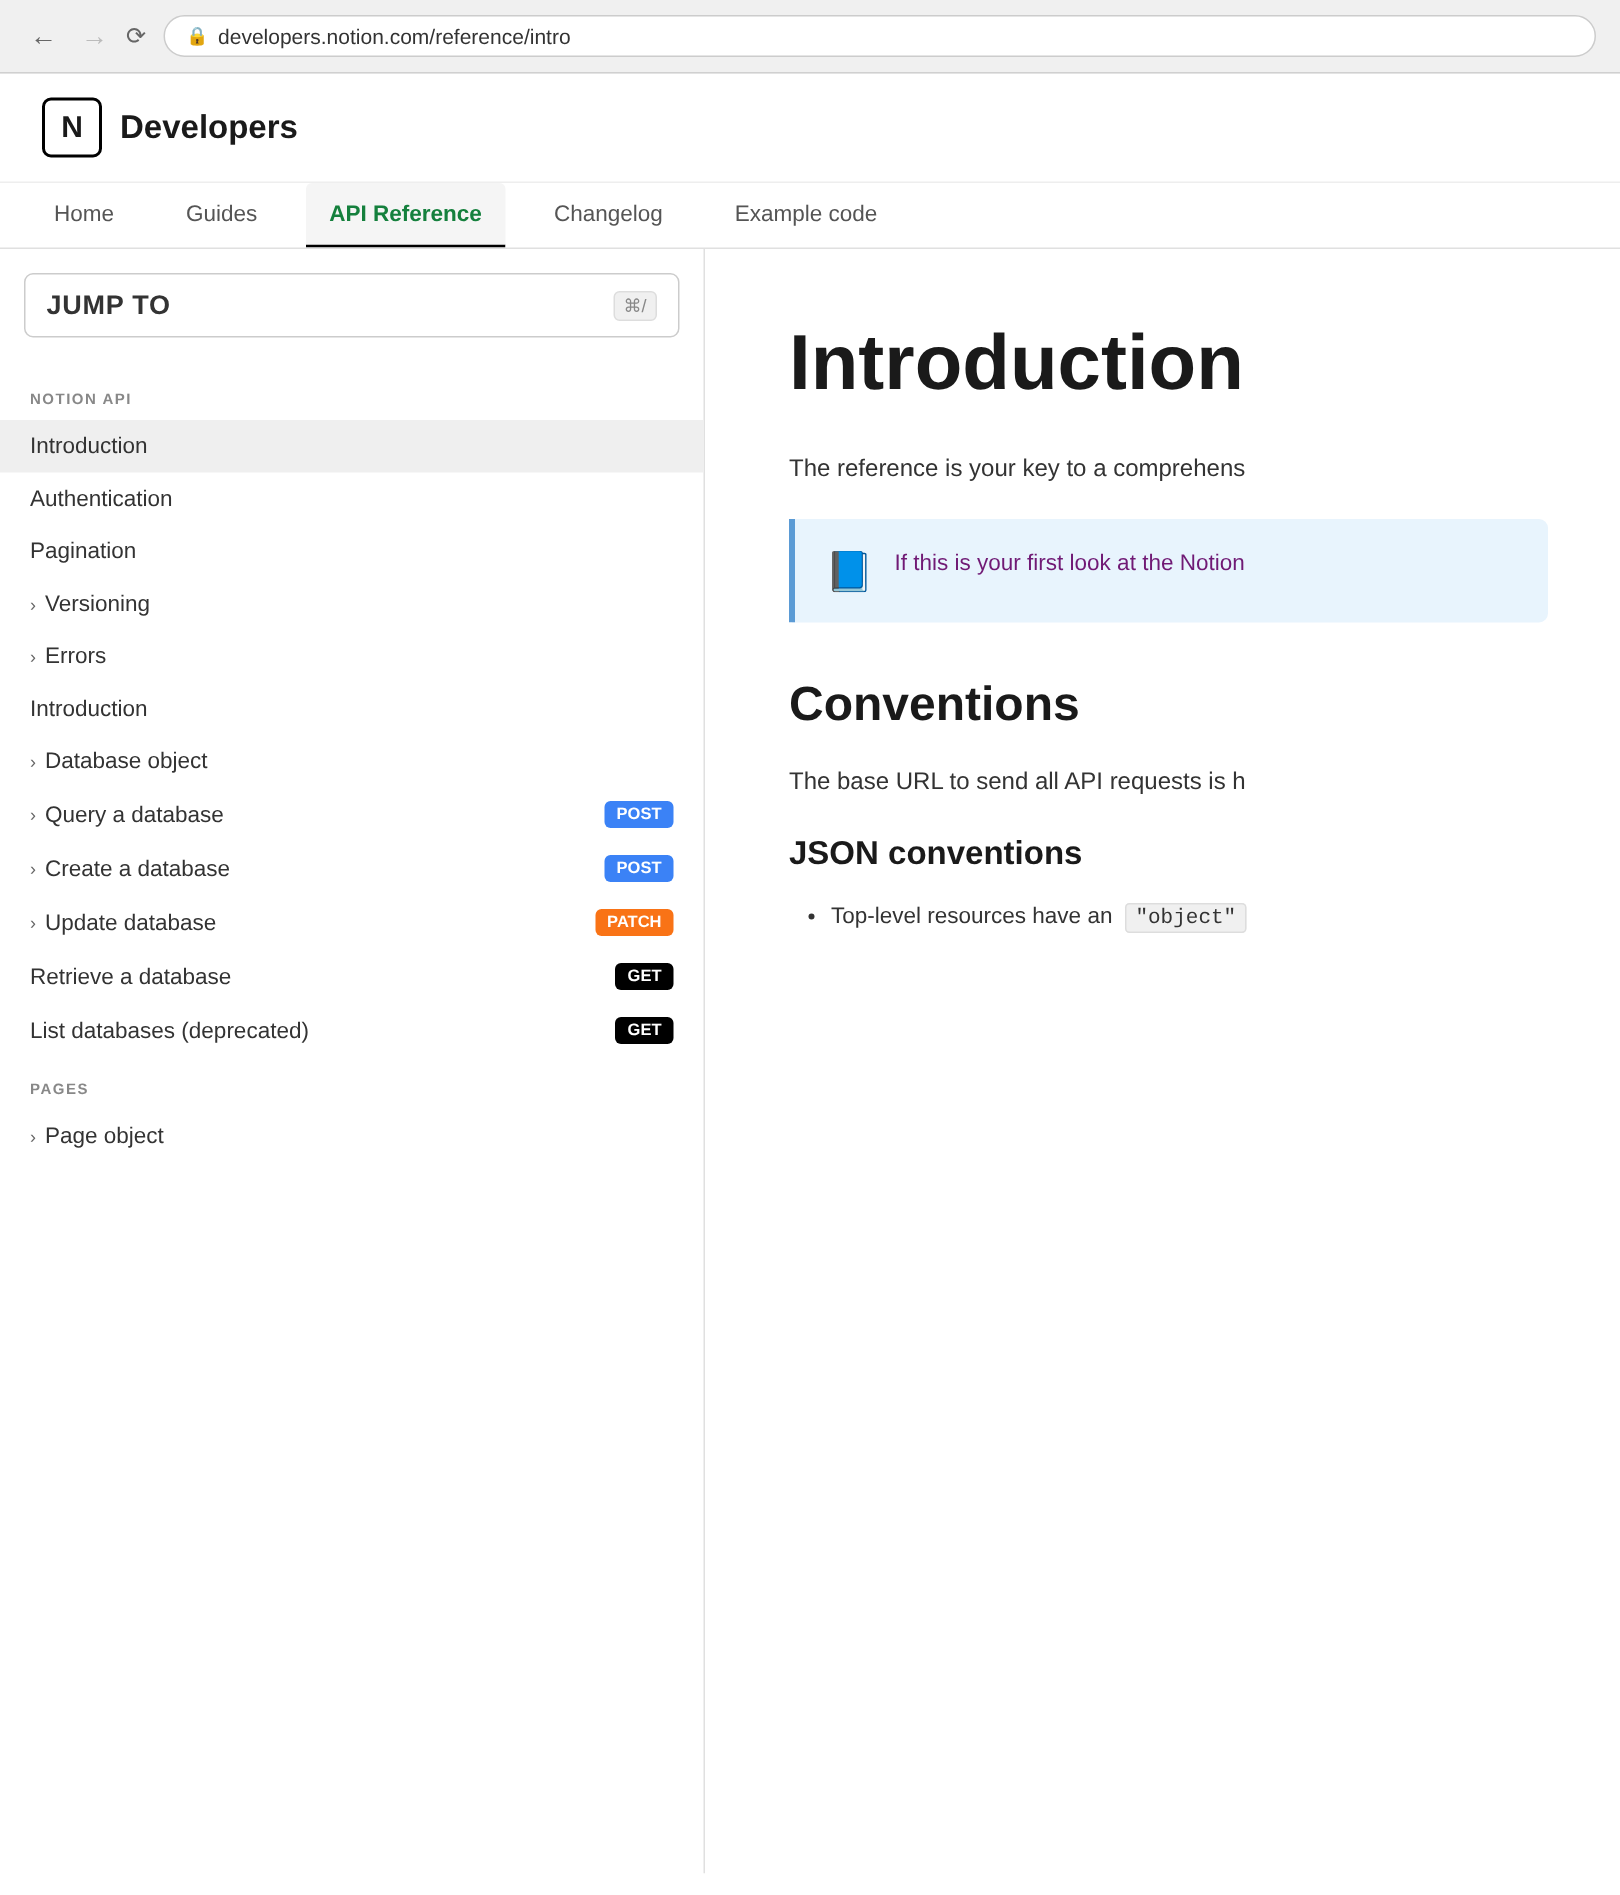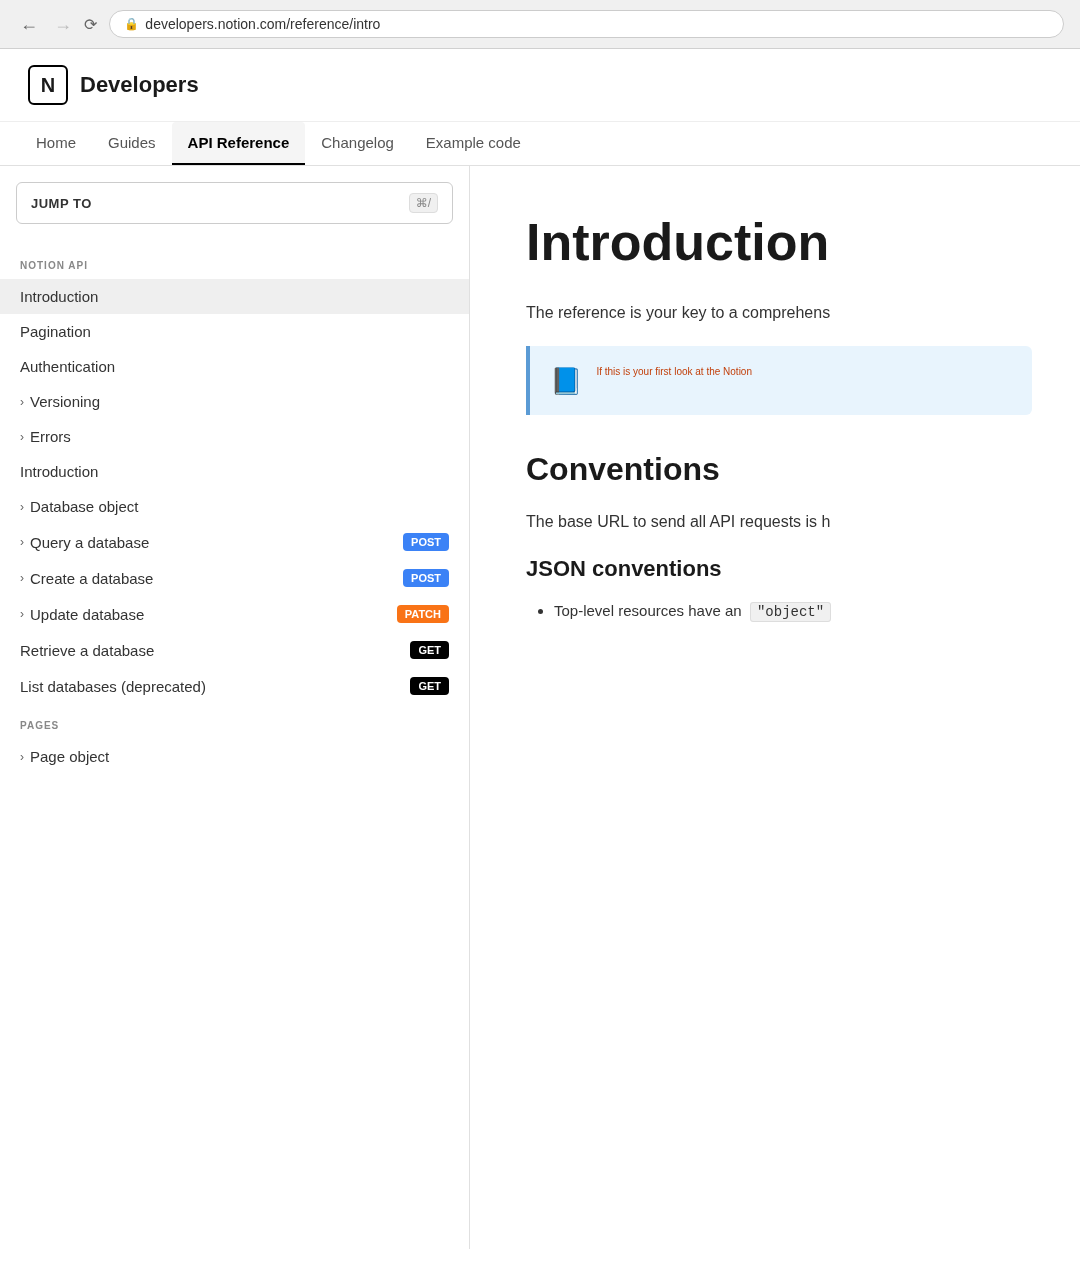--- a/index.html
+++ b/index.html
@@ -69,35 +69,35 @@
       font-size: 20px;
     }
     .site-title {
       font-size: 22px;
       font-weight: 600;
     }
 
     
     .top-nav {
       display: flex;
-      gap: 0;
+      gap: 16px;
       padding: 0 20px;
       border-bottom: 1px solid #e0e0e0;
       background: #fff;
     }
     .top-nav-item {
       padding: 12px 16px;
       font-size: 15px;
       color: #555;
       cursor: pointer;
       border-bottom: 2px solid transparent;
       text-decoration: none;
     }
     .top-nav-item.active {
-      color: #000000;
+      color: #15803d;
       font-weight: 600;
       border-bottom: 2px solid #000;
       background: #f5f5f5;
       border-radius: 4px 4px 0 0;
     }
 
     
     .main-layout {
       display: flex;
       height: calc(1263px - 180px);
@@ -116,21 +116,21 @@
       border: 1px solid #ccc;
       border-radius: 6px;
       padding: 10px 14px;
       display: flex;
       justify-content: space-between;
       align-items: center;
       cursor: pointer;
       background: #fff;
     }
     .jump-to-label {
-      font-size: 13px;
+      font-size: 18px;
       font-weight: 700;
       color: #333;
       letter-spacing: 0.5px;
     }
     .jump-to-shortcut {
       font-size: 12px;
       color: #888;
       background: #f0f0f0;
       border: 1px solid #ddd;
       border-radius: 4px;
@@ -202,22 +202,22 @@
       gap: 14px;
       margin-bottom: 36px;
       border-radius: 0 6px 6px 0;
     }
     .callout-icon {
       font-size: 26px;
       flex-shrink: 0;
       margin-top: 2px;
     }
     .callout-text {
-      font-size: 10px;
-      color: #c2410c;
+      font-size: 15px;
+      color: #701a75;
       line-height: 1.6;
     }
 
     .section-heading {
       font-size: 32px;
       font-weight: 700;
       margin-bottom: 20px;
       margin-top: 8px;
     }
     .sub-heading {
@@ -293,26 +293,26 @@
 
     <div class="sidebar-section-label">NOTION API</div>
 
     <div class="sidebar-item active">
       <div class="sidebar-item-left">
         <span>Introduction</span>
       </div>
     </div>
     <div class="sidebar-item">
       <div class="sidebar-item-left">
+        <span>Authentication</span>
+      </div>
+    </div>
+    <div class="sidebar-item">
+      <div class="sidebar-item-left">
         <span>Pagination</span>
-      </div>
-    </div>
-    <div class="sidebar-item">
-      <div class="sidebar-item-left">
-        <span>Authentication</span>
       </div>
     </div>
     <div class="sidebar-item">
       <div class="sidebar-item-left">
         <span class="chevron">›</span>
         <span>Versioning</span>
       </div>
     </div>
     <div class="sidebar-item">
       <div class="sidebar-item-left">

